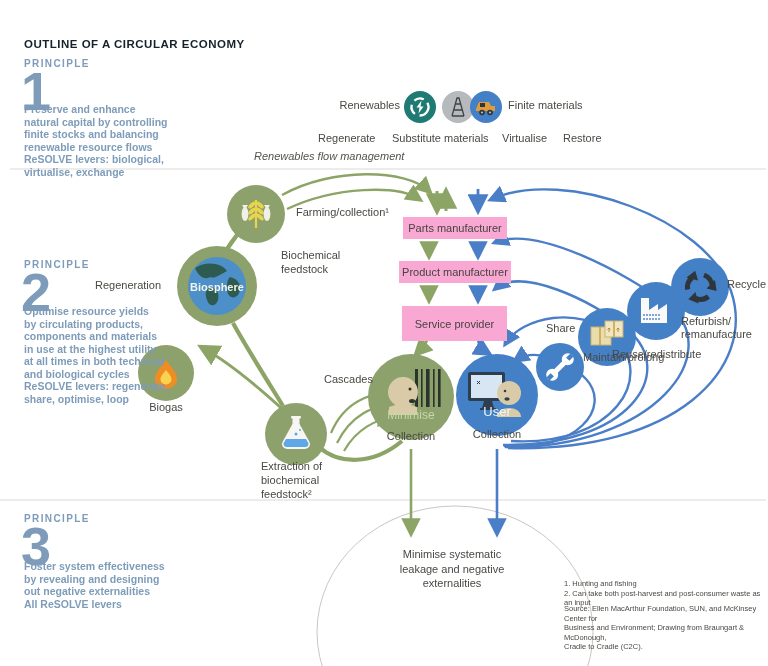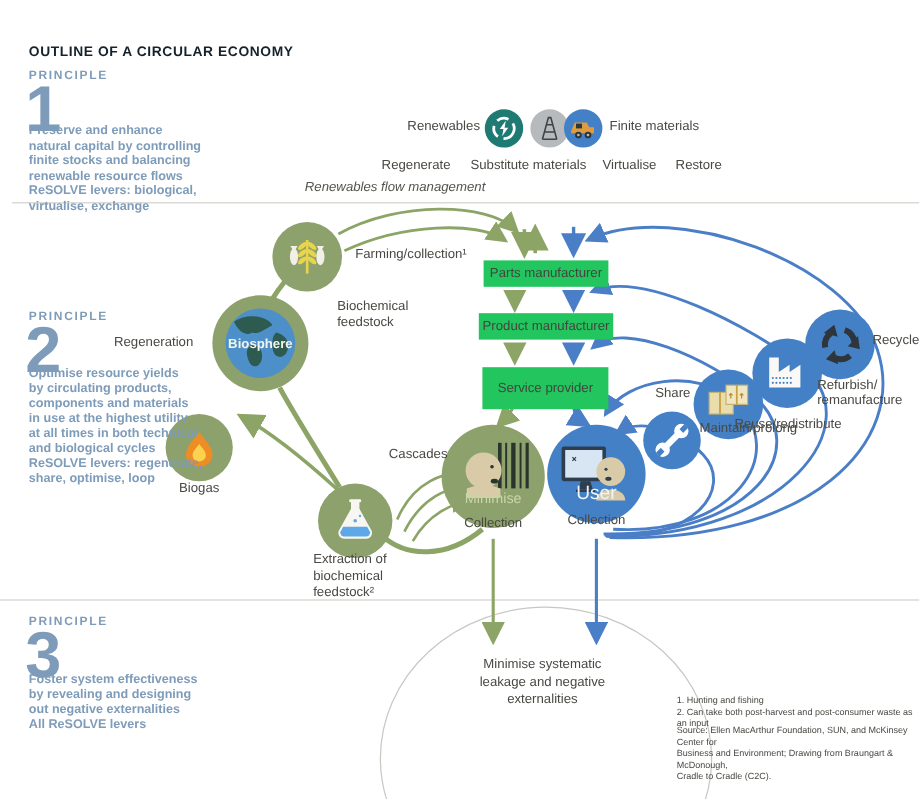--- a/index.html
+++ b/index.html
@@ -6,24 +6,24 @@
   #stage{position:relative;width:768px;height:666px;background:#ffffff;overflow:hidden;
          font-family:"Liberation Sans", sans-serif;}
   svg.layer{position:absolute;left:0;top:0;width:768px;height:666px;}
   .lbl{position:absolute;font-size:11px;line-height:14px;color:#4A4843;white-space:pre-line;}
   .title{font-size:11.5px;font-weight:bold;letter-spacing:.5px;color:#15222B;}
   .plabel{font-size:10px;font-weight:bold;letter-spacing:1.4px;color:#7E9CB9;}
   .pnum{font-size:54px;font-weight:bold;line-height:1;color:#7E9CB9;}
   .pbody{font-size:10.5px;font-weight:bold;line-height:12.5px;color:#7E9CB9;}
   .band{color:#55534D;font-style:italic;}
   .lever{color:#4A4843;}
-  .boxnode{position:absolute;background:#22c55e;color:#45443F;font-size:11px;
+  .boxnode{position:absolute;background:#f9a8d4;color:#45443F;font-size:11px;
            display:flex;align-items:center;justify-content:center;}
   .consumer-text{color:#C9D6A8;font-size:12px;}
-  .user-text{color:#EFF4FA;font-size:16px;}
+  .user-text{color:#EFF4FA;font-size:13px;}
   .bio-text{color:#F2F5EC;font-size:11px;font-weight:bold;}
   .small{font-size:7.5px;line-height:9.5px;color:#4A4843;}
   .center{text-align:center;}
   .right{text-align:right;}
 </style>
 </head>
 <body>
 
 <div id="stage">
 

